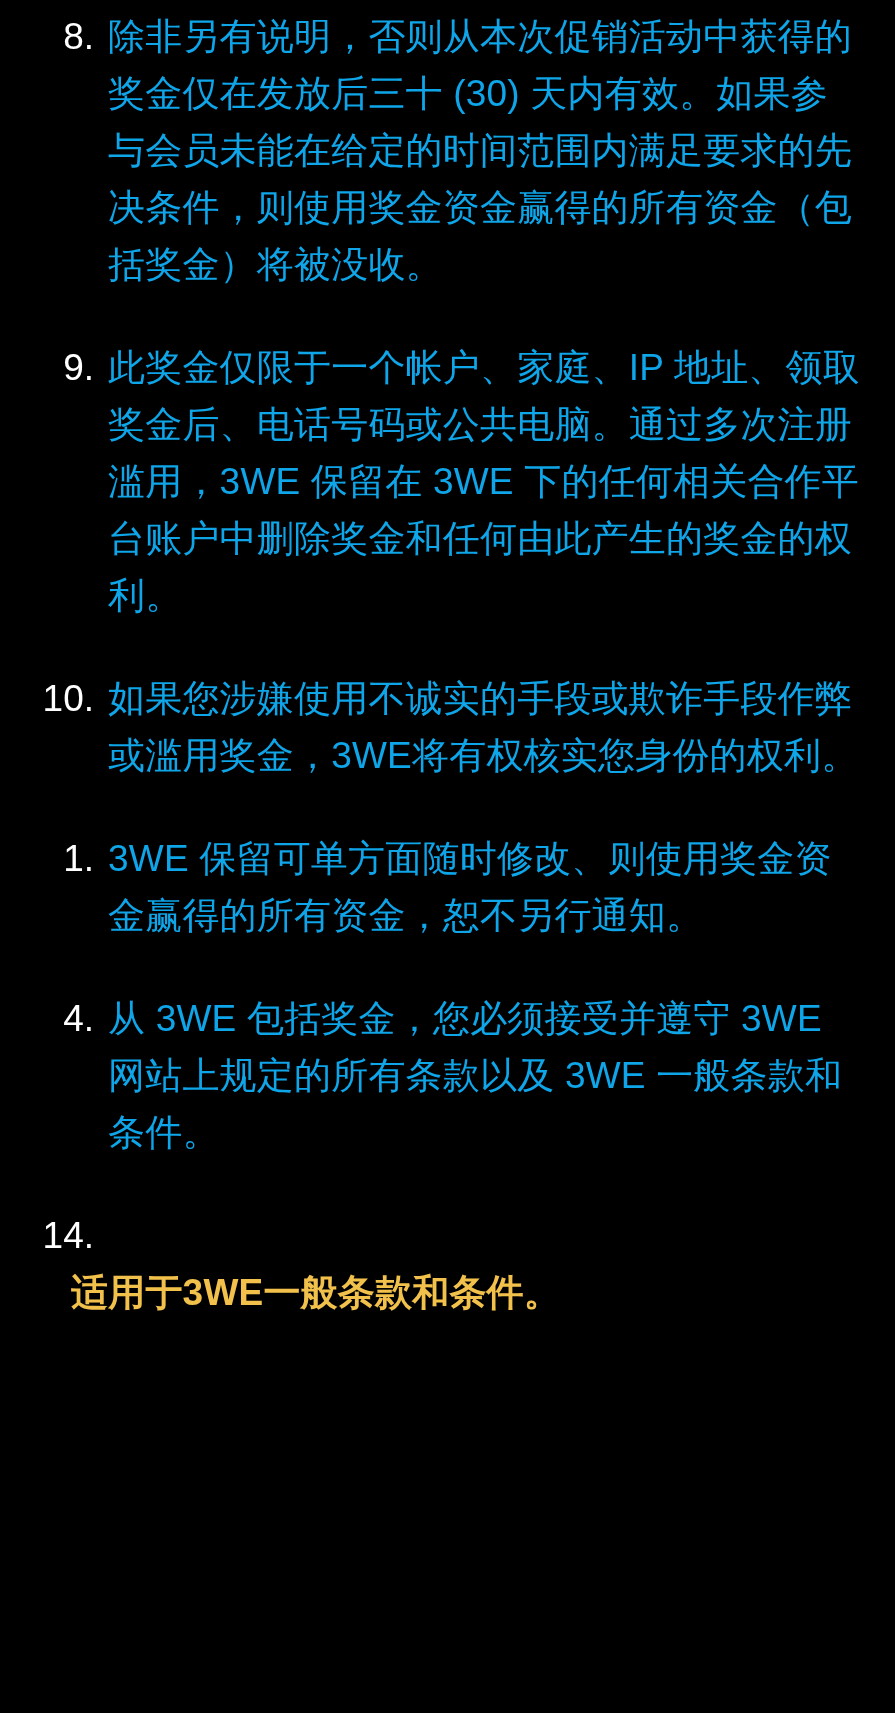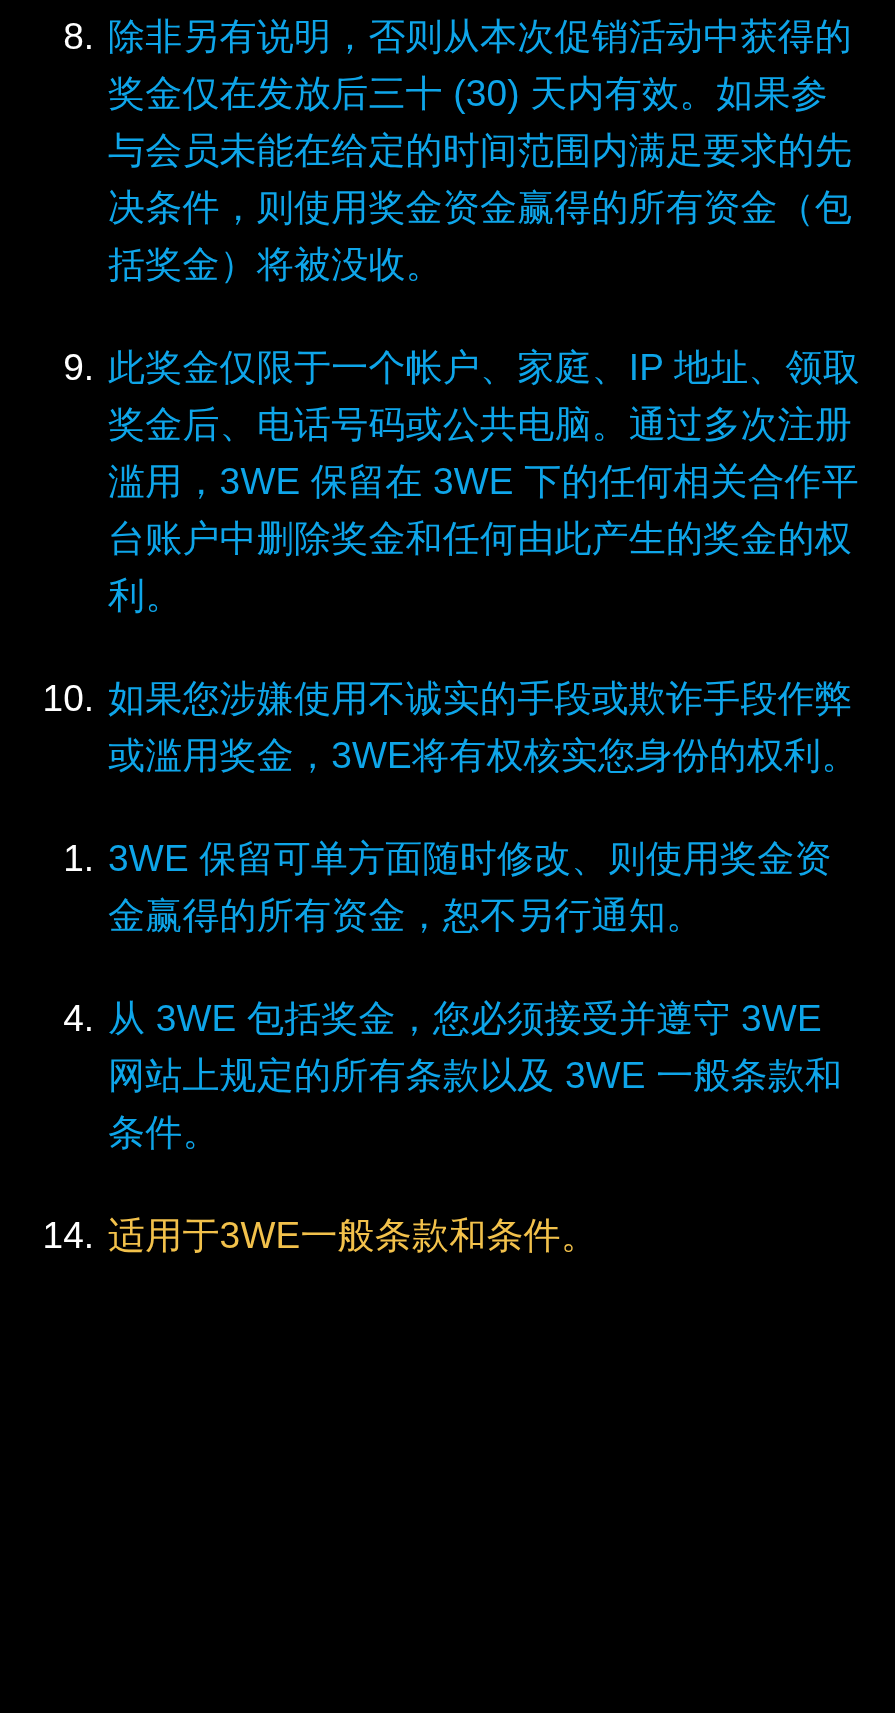--- a/index.html
+++ b/index.html
@@ -26,20 +26,21 @@
     margin: 0;
     padding: 0;
   }
   ol.terms > li {
     display: flex;
     align-items: flex-start;
     margin: 0 0 46px 0;
   }
   ol.terms > li:last-child {
     margin-bottom: 0;
+    flex-direction: column;
   }
   .num {
     flex: 0 0 auto;
     width: 78px;
     text-align: right;
     padding-right: 14px;
     box-sizing: border-box;
     font-size: 37px;
     line-height: 57px;
     color: #ffffff;
@@ -52,21 +53,22 @@
     color: #0ea5e9;
     font-weight: 400;
     letter-spacing: 0.2px;
     word-break: break-word;
   }
   li.highlight .num {
     color: #ffffff;
   }
   li.highlight .body-text {
     color: #f2c14b;
-    font-weight: 400;
+    font-weight: 700;
+    margin-left: 41px;
   }
 </style>
 </head>
 <body>
 
 <div class="page">
   <ol class="terms">
 
     <li>
       <span class="num">8.</span>

